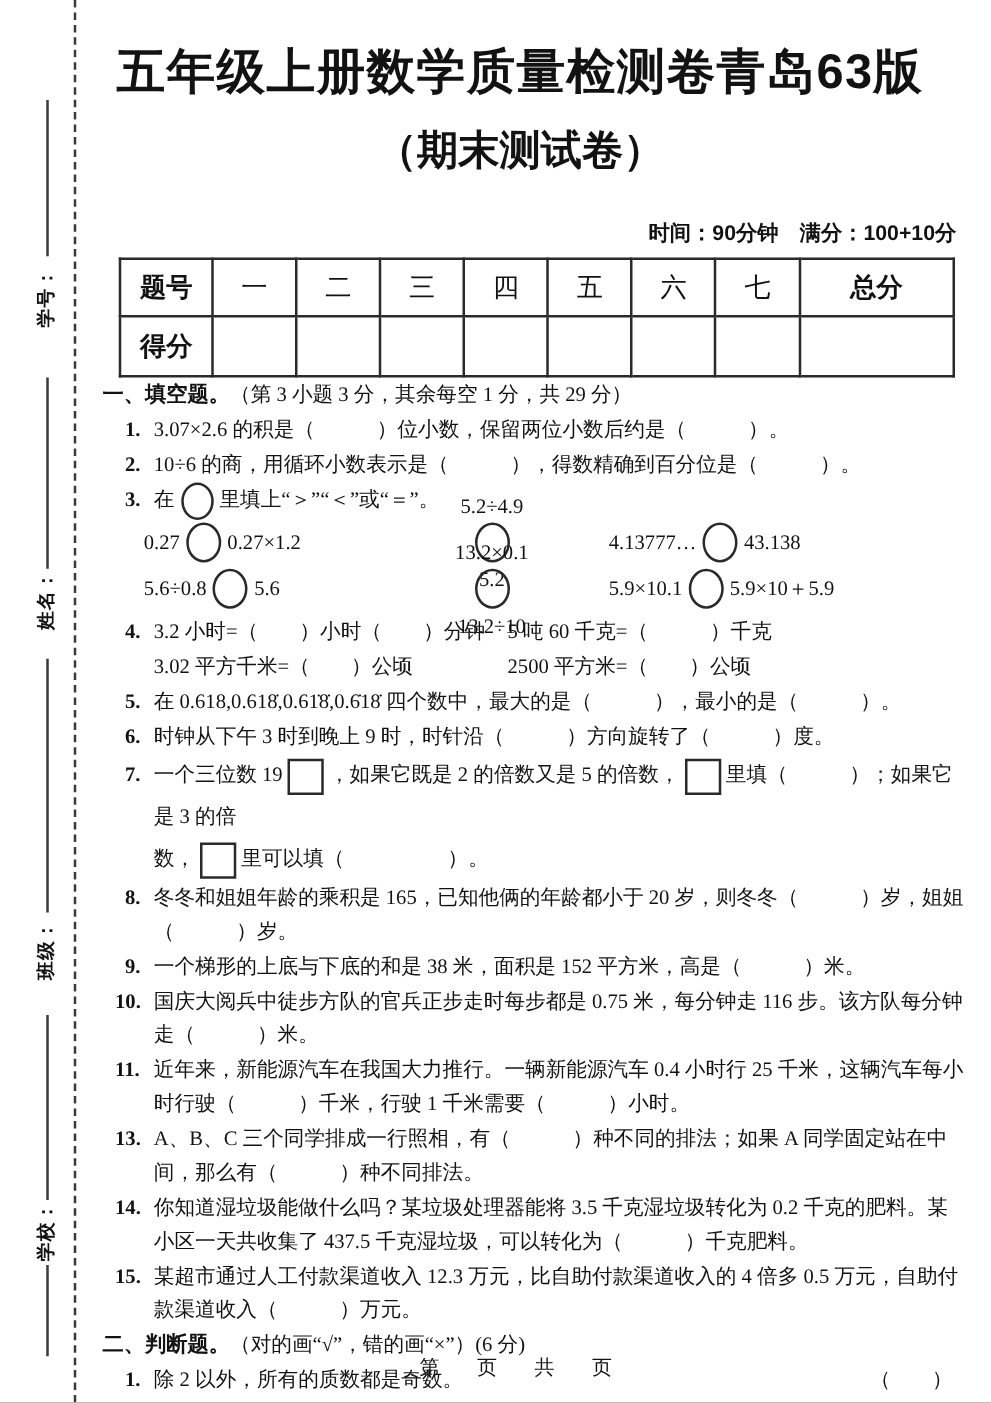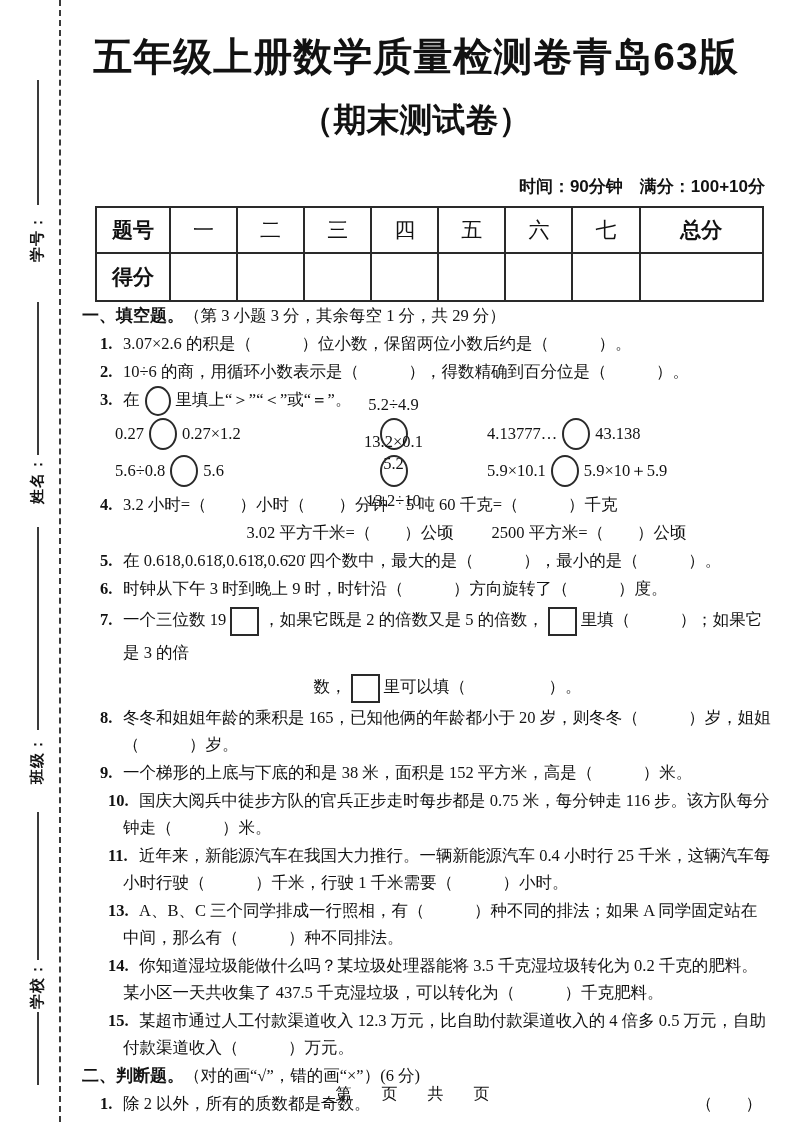--- a/index.html
+++ b/index.html
@@ -26,22 +26,22 @@
   table.score td.hn{font-weight:400;}
   table.score td.tot{font-weight:700;}
   
   .main{position:absolute;left:78px;top:302px;width:694px;font-size:16.5px;line-height:27px;}
   .sec{margin:0 0 1px 4px;padding:0;}
   .sec b{font-weight:700;font-size:17px;}
   .sec .note{font-weight:400;}
   .q{margin:0 0 1px 22px;padding-left:23px;text-indent:-23px;}
   .q .num{display:inline-block;width:23px;text-indent:0;font-weight:700;}
   .q.wide{margin-left:14px;padding-left:31px;text-indent:-31px;}
-  .q.wide .num{width:31px;margin-left:16px;}
-  .cont{text-indent:0;text-align:center;}
+  .q.wide .num{width:31px;}
+  .cont{text-indent:0;}
   .colL{display:inline-block;width:283px;text-indent:0;}
   
   .crow{display:flex;align-items:center;margin:0 0 4px 37px;height:33px;}
   .crow .citem{display:inline-flex;align-items:center;}
   .crow .citem:nth-child(1){width:185px;}
   .crow .citem:nth-child(2){width:187px;flex-direction:column;}
   .circ{display:inline-block;width:24px;height:28px;border:2px solid #2a2a2a;
         border-radius:50%;vertical-align:middle;margin:0 5px;flex:0 0 auto;}
   .circ.small{width:22px;height:26px;}
   
@@ -147,21 +147,21 @@
       <span class="citem">
           <span>5.9×10.1</span>
           <span class="circ"></span>
           <span>5.9×10＋5.9</span>
         </span>
     </div>
 
     <p class="q"><span class="num">4.</span><span class="colL">3.2 小时=（　　）小时（　　）分钟</span><span>5 吨 60 千克=（　　　）千克</span></p>
     <p class="q cont"><span class="colL">3.02 平方千米=（　　）公顷</span><span>2500 平方米=（　　）公顷</span></p>
 
-    <p class="q"><span class="num">5.</span><span>在 0.618,0.618̇,0.61̇8̇,0.6̇20̇ 四个数中，最大的是（　　　），最小的是（　　　）。</span></p>
+    <p class="q"><span class="num">5.</span><span>在 0.618,0.618̇,0.61̇8̇,0.6̇18̇ 四个数中，最大的是（　　　），最小的是（　　　）。</span></p>
 
     <p class="q"><span class="num">6.</span><span>时钟从下午 3 时到晚上 9 时，时针沿（　　　）方向旋转了（　　　）度。</span></p>
 
     <p class="q boxline"><span class="num">7.</span><span>一个三位数 19</span><span class="box"></span><span>，如果它既是 2 的倍数又是 5 的倍数，</span><span class="box"></span><span>里填（　　　）；如果它是 3 的倍</span></p>
     <p class="q cont boxline"><span>数，</span><span class="box"></span><span>里可以填（　　　　　）。</span></p>
 
     <p class="q"><span class="num">8.</span><span>冬冬和姐姐年龄的乘积是 165，已知他俩的年龄都小于 20 岁，则冬冬（　　　）岁，姐姐（　　　）岁。</span></p>
 
     <p class="q"><span class="num">9.</span><span>一个梯形的上底与下底的和是 38 米，面积是 152 平方米，高是（　　　）米。</span></p>
 

